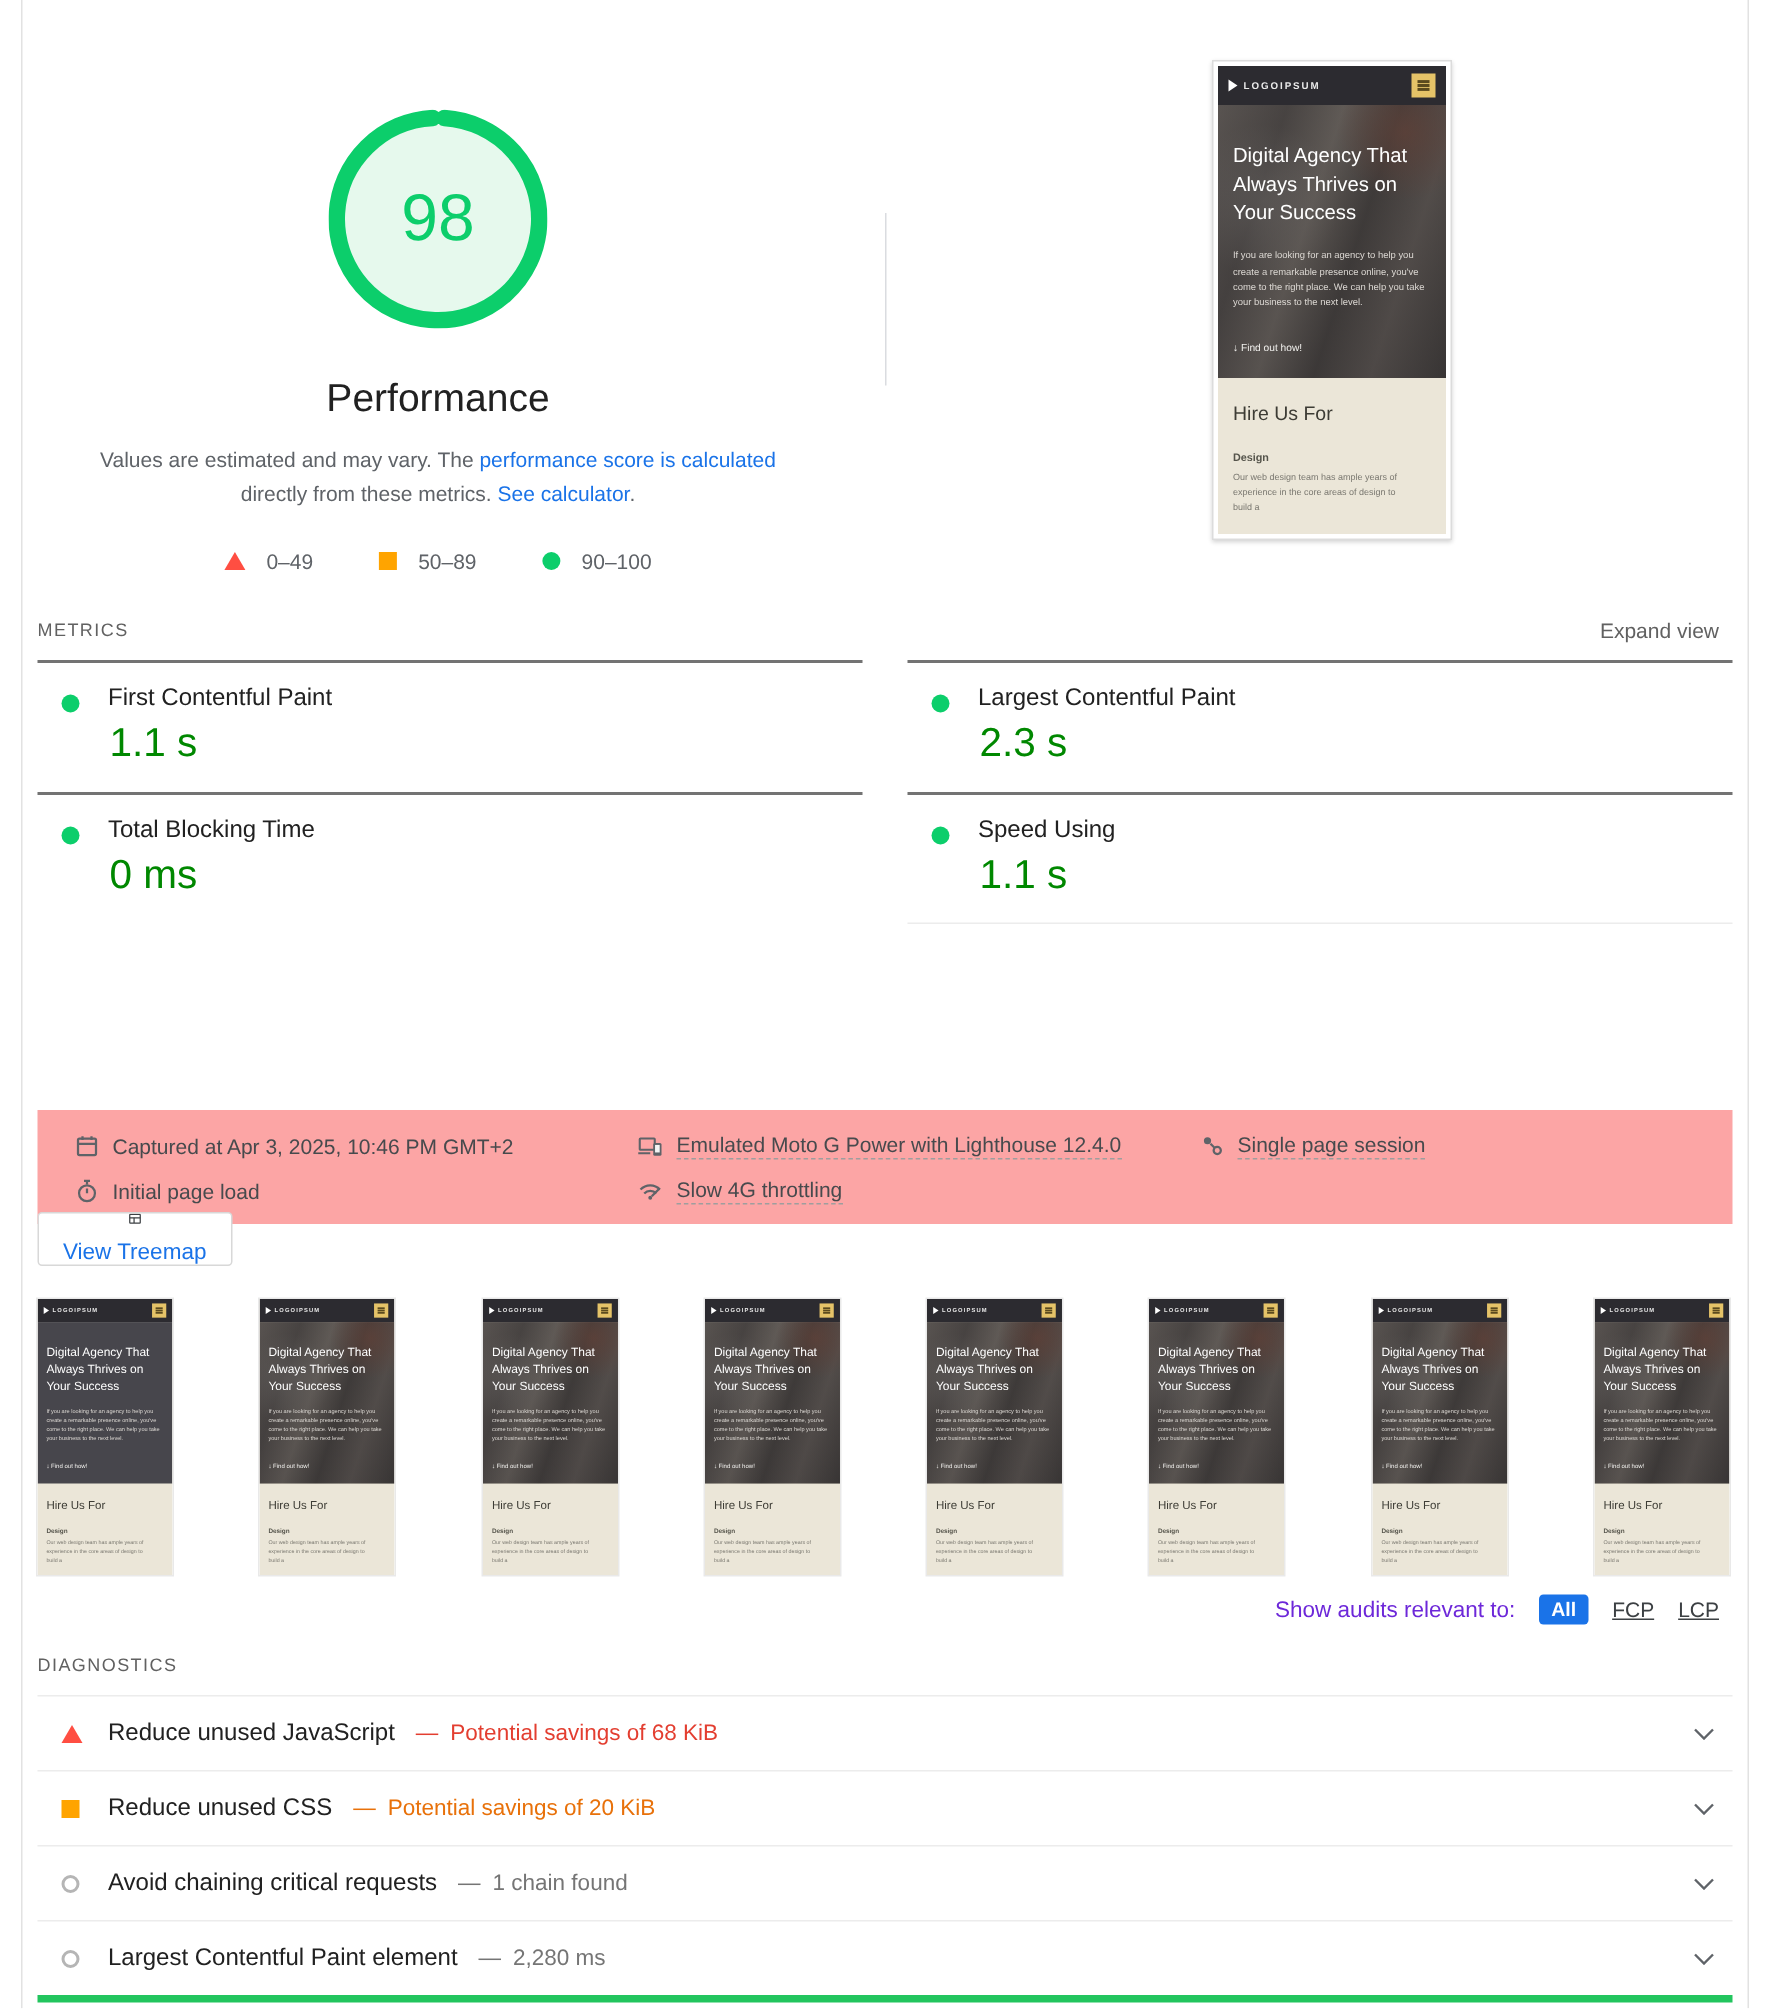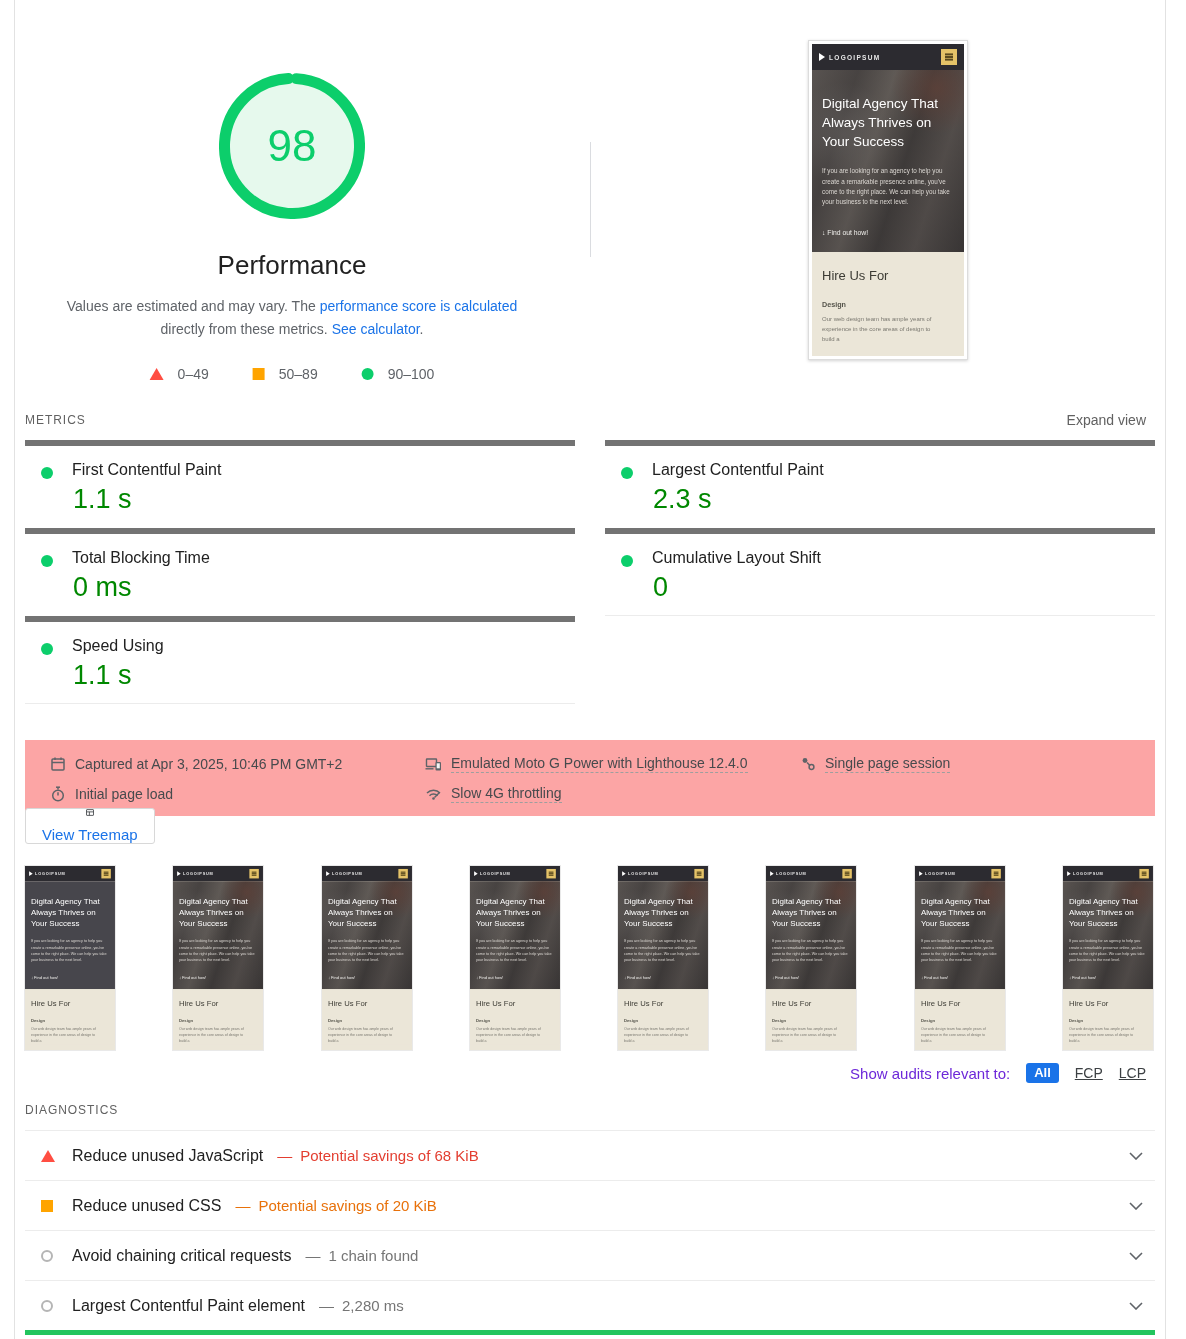--- a/index.html
+++ b/index.html
@@ -52,21 +52,21 @@
   .t-body { padding:0 10px; background:#ebe6d8; }
   .t-section { padding-top:16px; font-size:13px; color:#3d3c35; }
   .t-sub { margin-top:17px; font-size:7.2px; font-weight:700; color:#55544b; }
   .t-text { margin-top:6px; font-size:6px; line-height:1.65; color:#7a7870; width:112px; }
 
   
   .sec-label { position:absolute; font-size:12px; font-weight:500; letter-spacing:.08em; color:#616161; }
   .expand { position:absolute; right:40px; top:412px; font-size:14px; color:#616161; cursor:pointer; }
   .metrics-grid { position:absolute; left:25px; top:440px; width:1130px; display:grid;
                   grid-template-columns:550px 550px; column-gap:30px; grid-auto-rows:88px; }
-  .m-cell { position:relative; border-top:6px solid #737373; }
+  .m-cell { position:relative; border-top:2px solid #737373; }
   .m-cell.bb { border-bottom:1px solid #ececec; }
   .m-cell.empty { border:none; }
   .m-dot { position:absolute; left:16px; top:21px; width:12px; height:12px; border-radius:50%; background:#0cce6b; }
   .m-name { padding:15px 0 0 47px; font-size:16px; color:#212121; }
   .m-value { padding:5px 0 0 48px; font-size:27px; color:#008800; }
 
   
   .env-bar { position:absolute; left:25px; top:740px; width:1130px; height:76px; background:#fca5a5;
              display:grid; grid-template-columns:375px 375px 355px; grid-auto-rows:22px; row-gap:8px;
              padding:13px 0 0 25px; }
@@ -171,25 +171,20 @@
       <div class="m-name">Largest Contentful Paint</div>
       <div class="m-value">2.3 s</div>
     </div>
     <div class="m-cell">
       <span class="m-dot"></span>
       <div class="m-name">Total Blocking Time</div>
       <div class="m-value">0 ms</div>
     </div>
     <div class="m-cell bb">
       <span class="m-dot"></span>
-      <div class="m-name">Cumulative Layout Shift</div>
-      <div class="m-value">0</div>
-    </div>
-    <div class="m-cell bb">
-      <span class="m-dot"></span>
       <div class="m-name">Speed Using</div>
       <div class="m-value">1.1 s</div>
     </div>
     <div class="m-cell empty"></div>
   </div>
 
   <div class="env-bar">
     <div class="env-item">
       <svg width="16" height="16" viewBox="0 0 16 16" fill="none" stroke="#5f6368" stroke-width="1.5">
         <rect x="2" y="3" width="12" height="11" rx="1"></rect>

